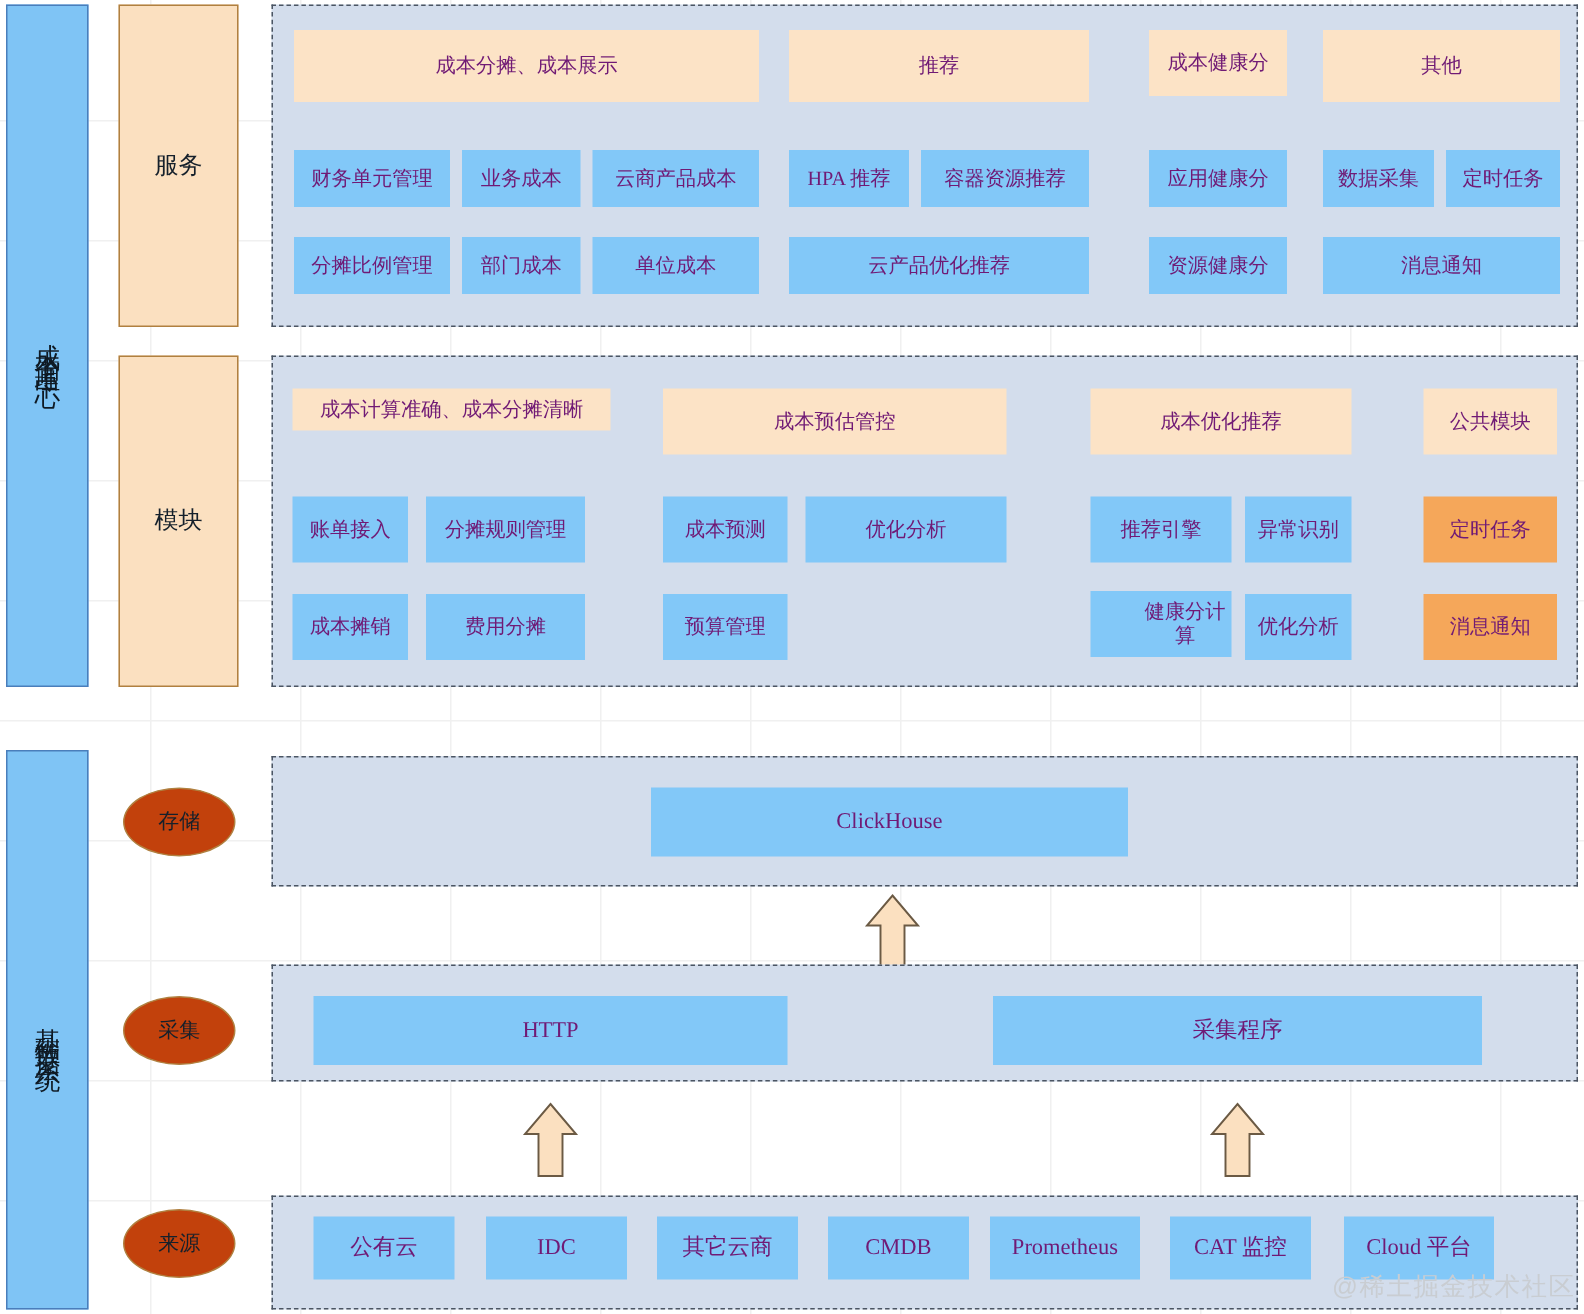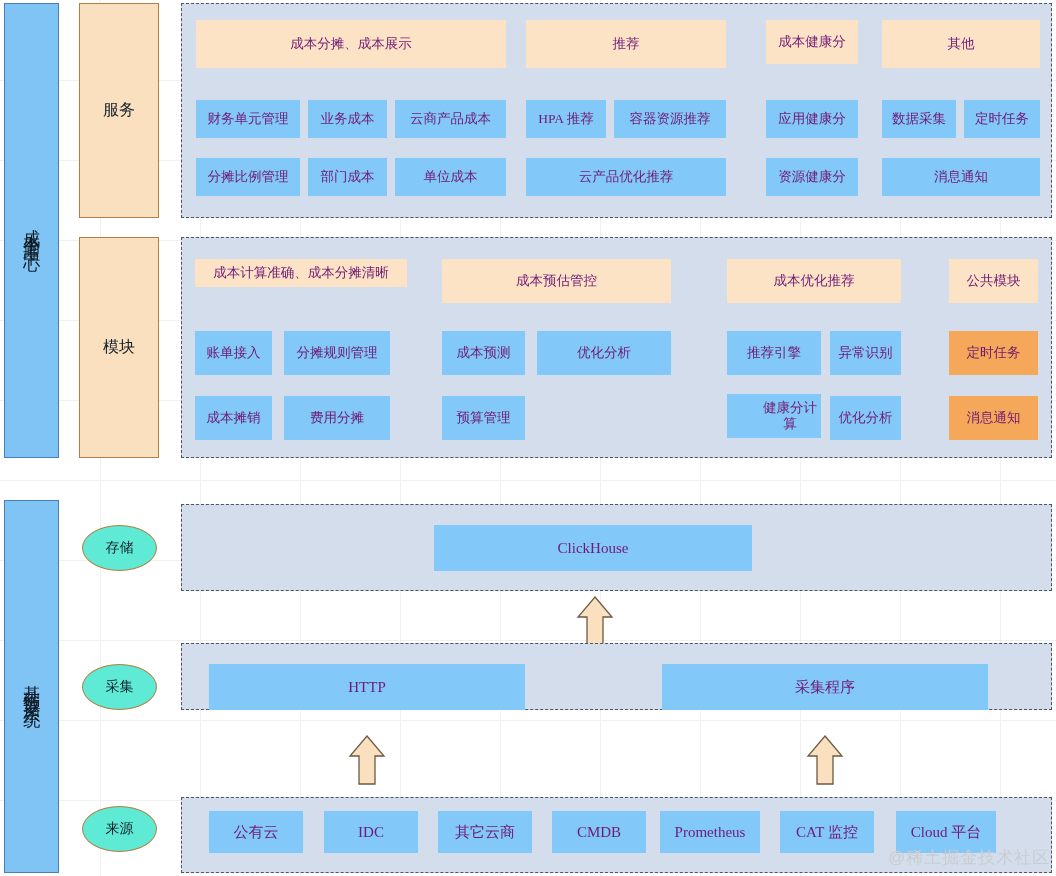--- a/index.html
+++ b/index.html
@@ -55,21 +55,21 @@
     display: flex;
     align-items: center;
     justify-content: center;
     font-size: 16px;
     color: #15202b;
   }
 
   
   .ellipse {
     position: absolute;
-    background: #5eead4;
+    background: #c2410c;
     border: 1px solid #b08040;
     border-radius: 50%;
     box-sizing: border-box;
     display: flex;
     align-items: center;
     justify-content: center;
     font-size: 14px;
     color: #15202b;
   }
 
@@ -214,21 +214,21 @@
   <div class="region" style="left:181px; top:504px; width:871px; height:87px;">
     <div class="box bigblue" style="left:252px; top:20px; width:318px; height:46px;">ClickHouse</div>
   </div>
 
   <div class="arrow" style="left:575px; top:595px; width:40px; height:52px;">
     <svg width="40" height="52" viewBox="0 0 40 52">
       <polygon points="20,2 37,22 28,22 28,50 12,50 12,22 3,22" fill="#FBE0C0" stroke="#6b5a44" stroke-width="1.3"></polygon>
     </svg>
   </div>
 
-  <div class="region" style="left:181px; top:643px; width:871px; height:67px;">
+  <div class="region" style="left:181px; top:643px; width:871px; height:78px;">
     <div class="box bigblue" style="left:27px; top:20px; width:316px; height:46px;">HTTP</div>
     <div class="box bigblue" style="left:480px; top:20px; width:326px; height:46px;">采集程序</div>
   </div>
 
   <div class="arrow" style="left:347px; top:734px; width:40px; height:52px;">
     <svg width="40" height="52" viewBox="0 0 40 52">
       <polygon points="20,2 37,22 28,22 28,50 12,50 12,22 3,22" fill="#FBE0C0" stroke="#6b5a44" stroke-width="1.3"></polygon>
     </svg>
   </div>
 

